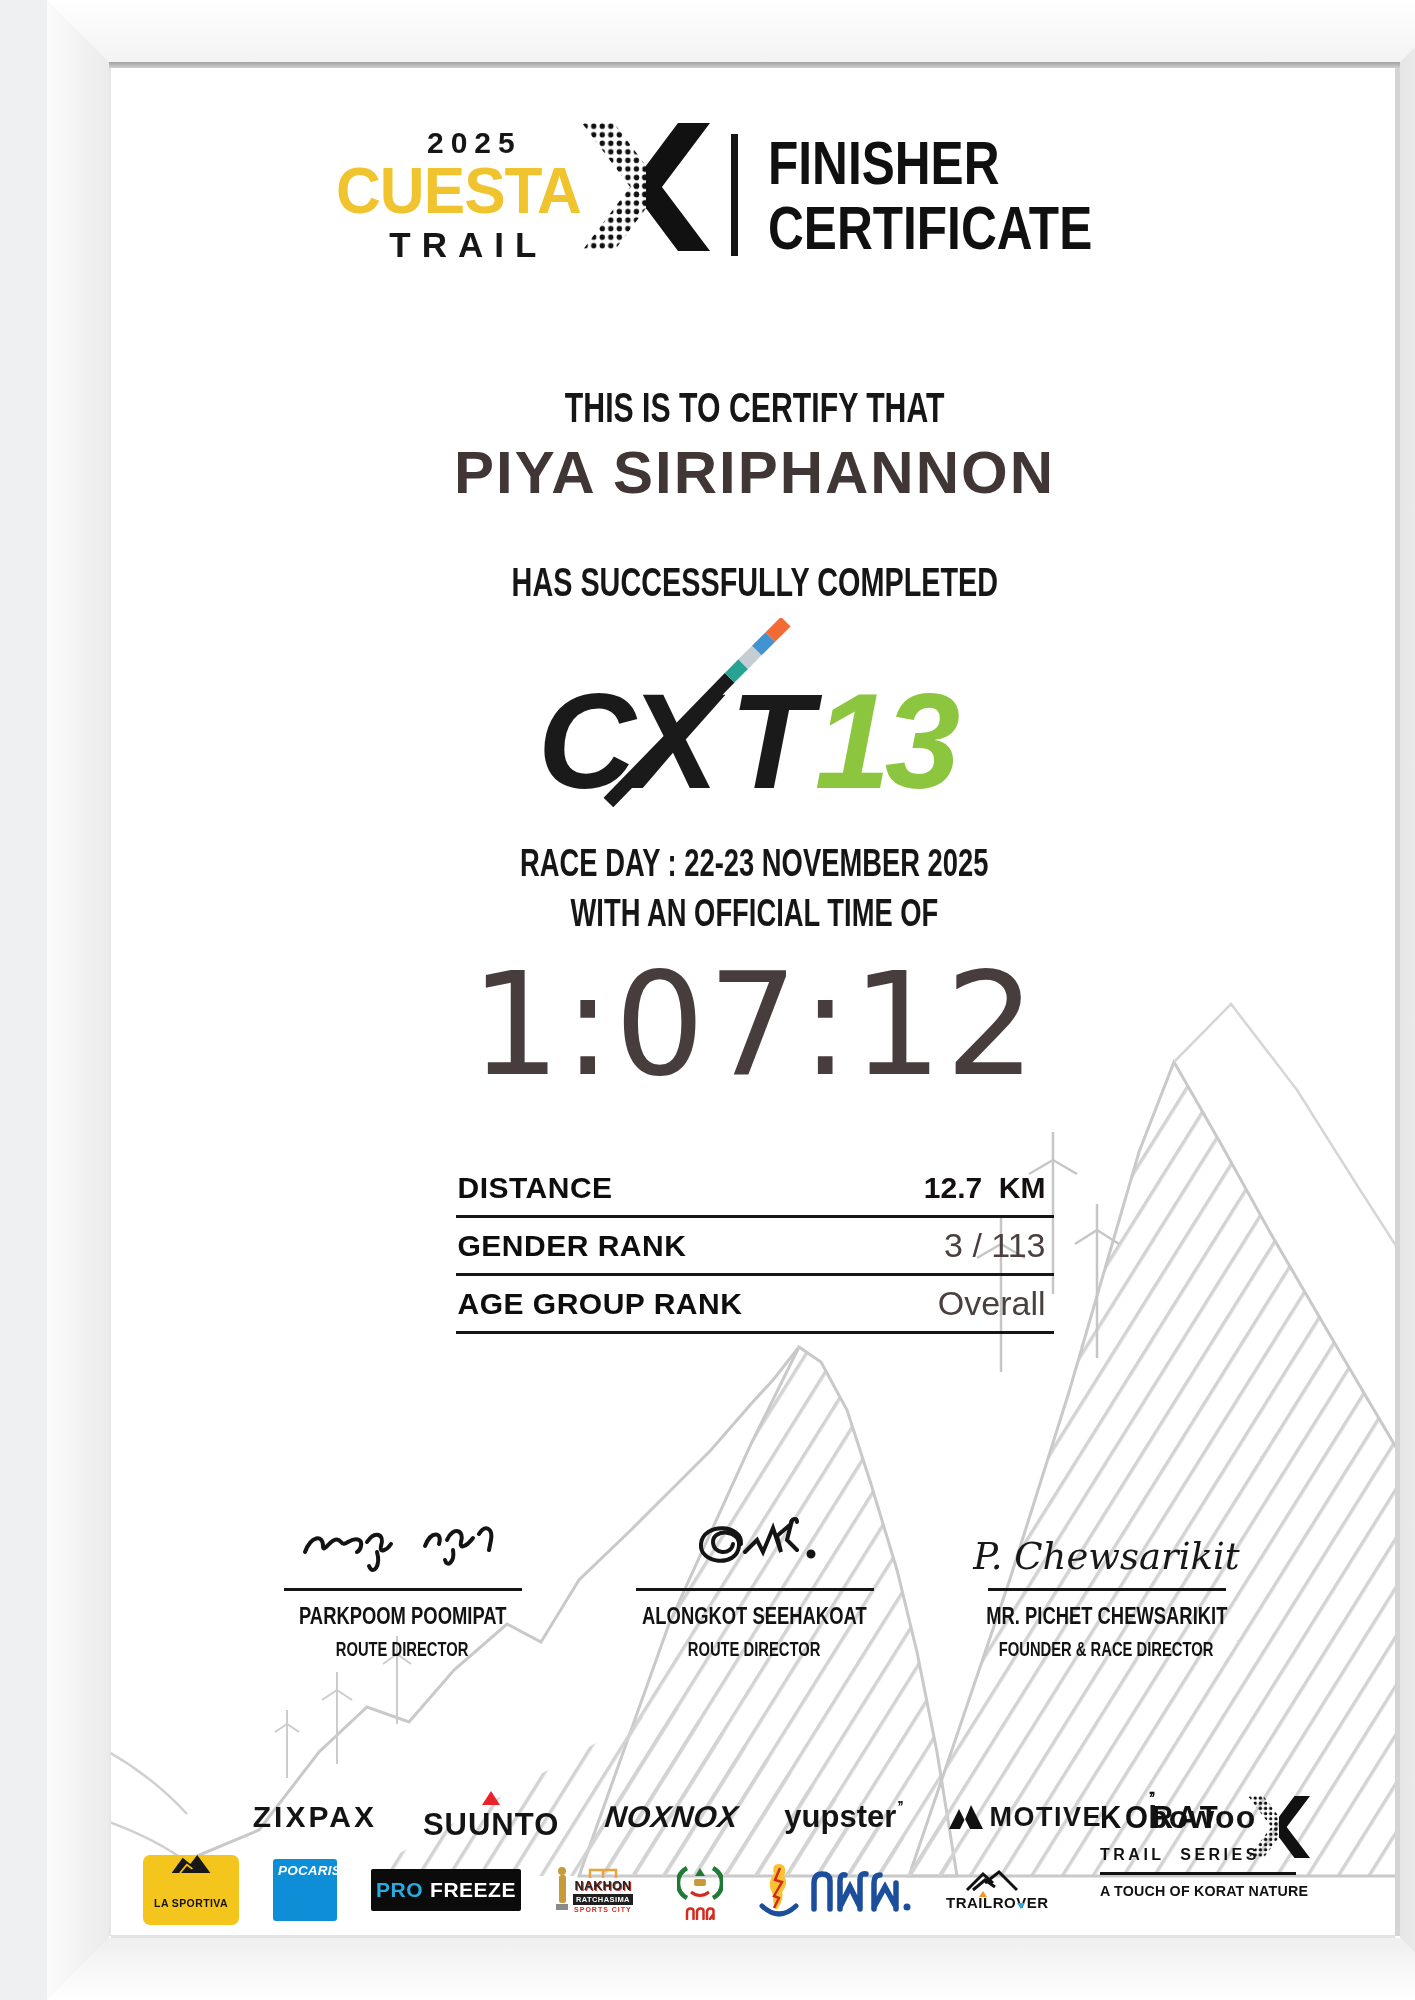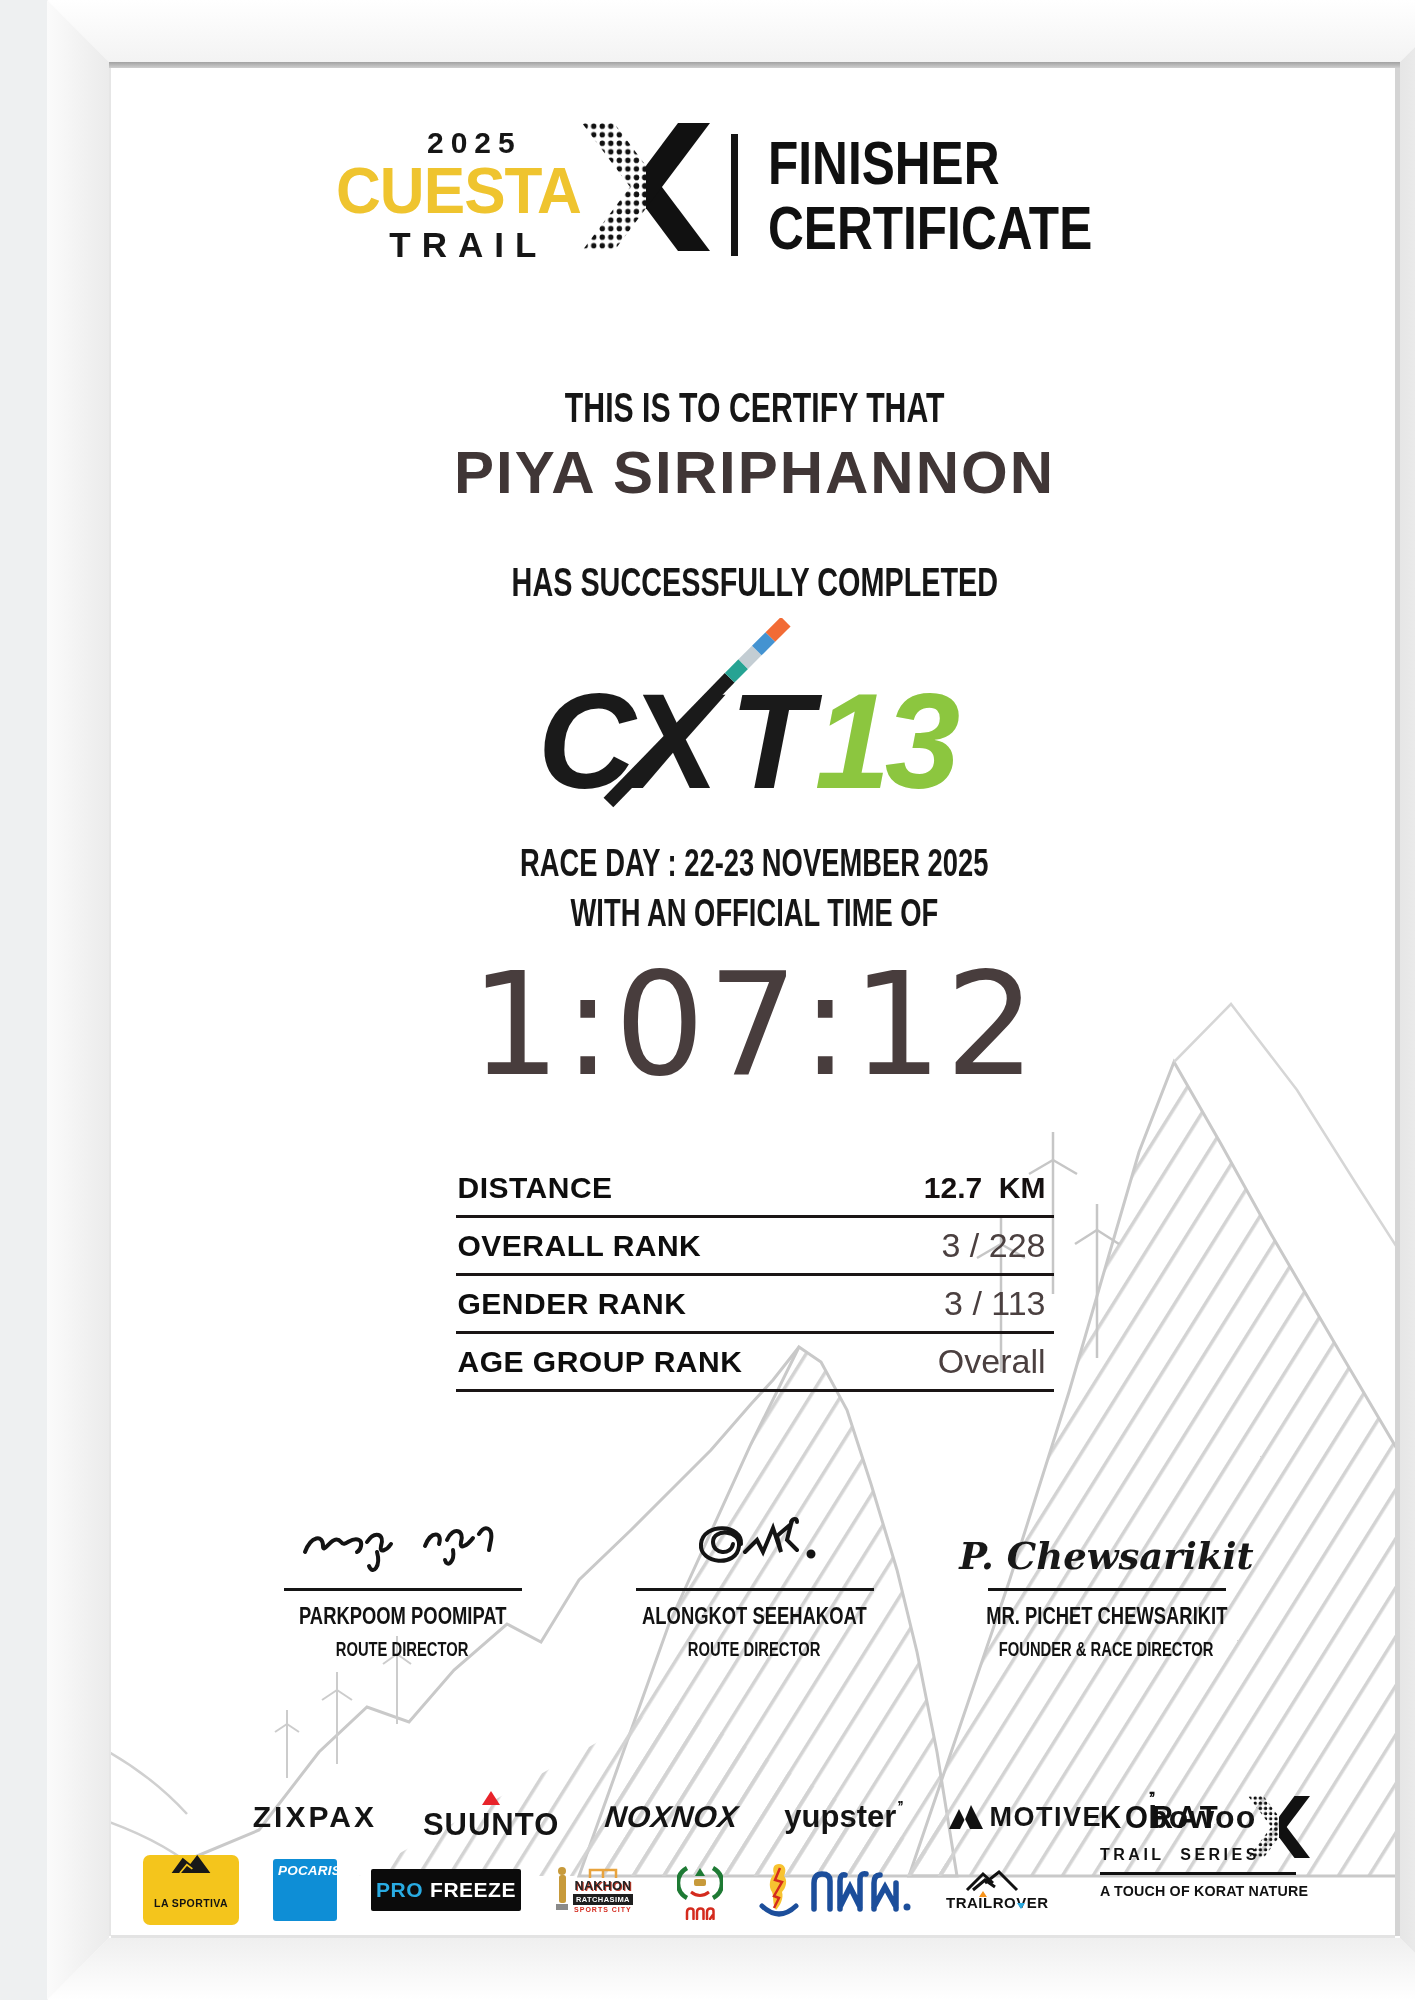--- a/index.html
+++ b/index.html
@@ -51,21 +51,21 @@
   .stat-row{display:flex;justify-content:space-between;align-items:center;height:55px;
             border-bottom:3px solid #1a1515;padding:0 8px 0 2px;}
   .stat-label{font-size:30px;font-weight:bold;letter-spacing:0.5px;color:#0e0e0e;}
   .stat-value{font-size:34px;color:#4B4040;white-space:pre;}
   .stat-row:first-child .stat-value{font-size:30px;font-weight:bold;color:#151010;}
   
   .signatures{top:1430px;display:flex;justify-content:center;align-items:flex-end;gap:40px;}
   .sig-col{width:312px;text-align:center;}
   .sig-pad{height:92px;display:flex;align-items:flex-end;justify-content:center;}
   .sig-script{font-family:"DejaVu Serif",serif;font-style:italic;font-size:37px;color:#181818;
-              padding-bottom:6px;white-space:nowrap;font-weight:bold;}
+              padding-bottom:6px;white-space:nowrap;}
   .sig-line{width:238px;height:2.5px;background:#151515;margin:4px auto 12px;}
   .sig-name{font-size:23px;font-weight:bold;color:#121212;}
   .sig-role{font-size:20.5px;font-weight:bold;color:#121212;margin-top:7px;}
   
   .sponsors1{top:1729px;display:flex;justify-content:center;align-items:center;gap:46px;z-index:2;}
   .sp{display:flex;align-items:center;}
   .zixpax{font-size:30px;font-weight:bold;letter-spacing:3px;}
   .suunto{flex-direction:column;gap:2px;}
   .suunto-tri{width:0;height:0;border-left:9px solid transparent;border-right:9px solid transparent;
               border-bottom:14px solid #E8232A;}
@@ -262,24 +262,20 @@
     <div class="abs bigtime">
       <span>1:07:12</span>
     </div>
 
     <div class="stats">
       <div class="stat-row">
         <span class="stat-label">DISTANCE</span>
         <span class="stat-value">12.7  KM</span>
       </div>
       <div class="stat-row">
-        <span class="stat-label">OVERALL RANK</span>
-        <span class="stat-value">3 / 228</span>
-      </div>
-      <div class="stat-row">
         <span class="stat-label">GENDER RANK</span>
         <span class="stat-value">3 / 113</span>
       </div>
       <div class="stat-row">
         <span class="stat-label">AGE GROUP RANK</span>
         <span class="stat-value">Overall</span>
       </div>
     </div>
 
     <div class="abs signatures">

